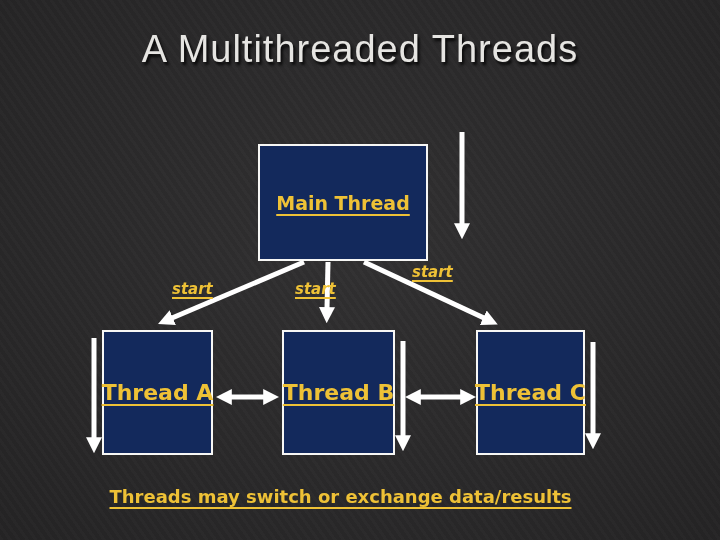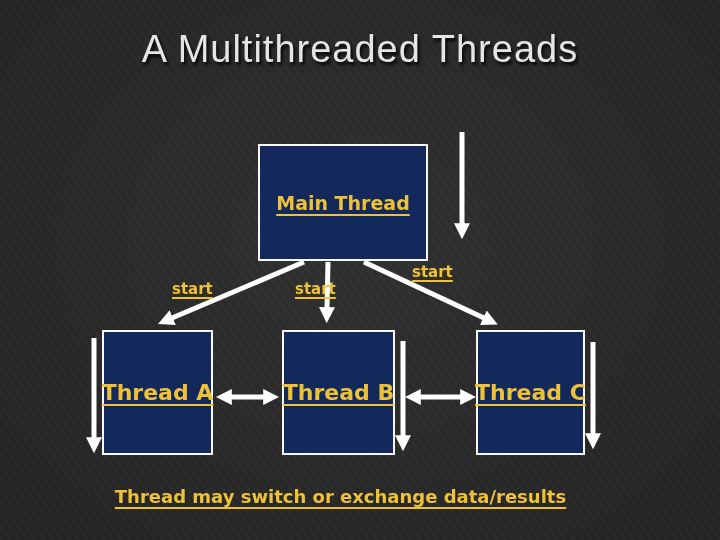--- a/index.html
+++ b/index.html
@@ -46,21 +46,21 @@
   .node-main .node-label{font-size:19px;}
   .node-a .node-label,.node-b .node-label,.node-c .node-label{font-size:22px;}
   .start-label{
     position:absolute;
     font-family:"DejaVu Sans", sans-serif;
     font-weight:700;font-size:15px;
     color:var(--label-yellow,#eec136);
     text-decoration:underline;
     text-decoration-thickness:2px;
     text-underline-offset:3px;
-    z-index:3;white-space:nowrap;
+    z-index:3;white-space:nowrap;font-style:italic;
   }
   .start-left{left:172px;top:280px;}
   .start-middle{left:295px;top:280px;}
   .start-right{left:412px;top:263px;}
   .footer-note{
     position:absolute;left:104px;top:486px;width:473px;
     text-align:center;
     font-family:"DejaVu Sans", sans-serif;
     font-weight:700;font-size:18px;
     color:var(--label-yellow,#eec136);
@@ -113,15 +113,15 @@
   <div class="node node-a">
     <span class="node-label">Thread A</span>
   </div>
   <div class="node node-b">
     <span class="node-label">Thread B</span>
   </div>
   <div class="node node-c">
     <span class="node-label">Thread C</span>
   </div>
 
-  <div class="footer-note">Thread may switch or exchange data/results</div>
+  <div class="footer-note">Threads may switch or exchange data/results</div>
 
 </div>
 
 </body></html>

